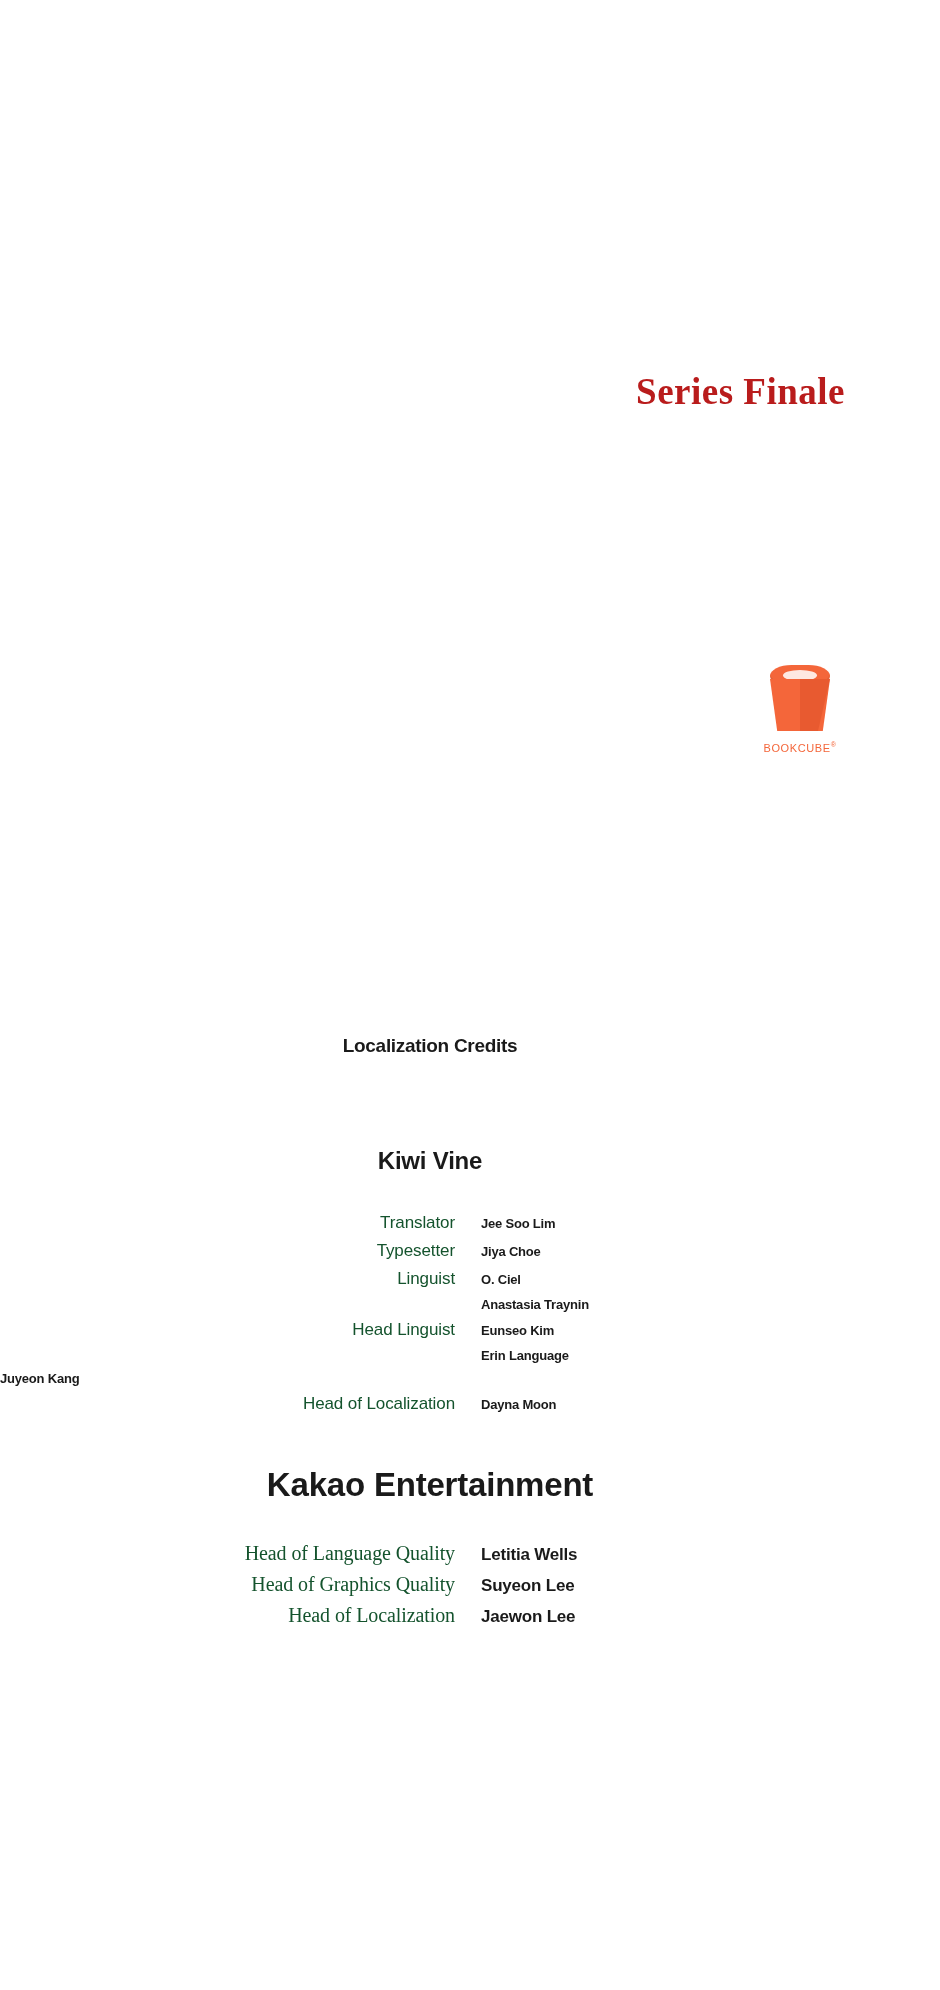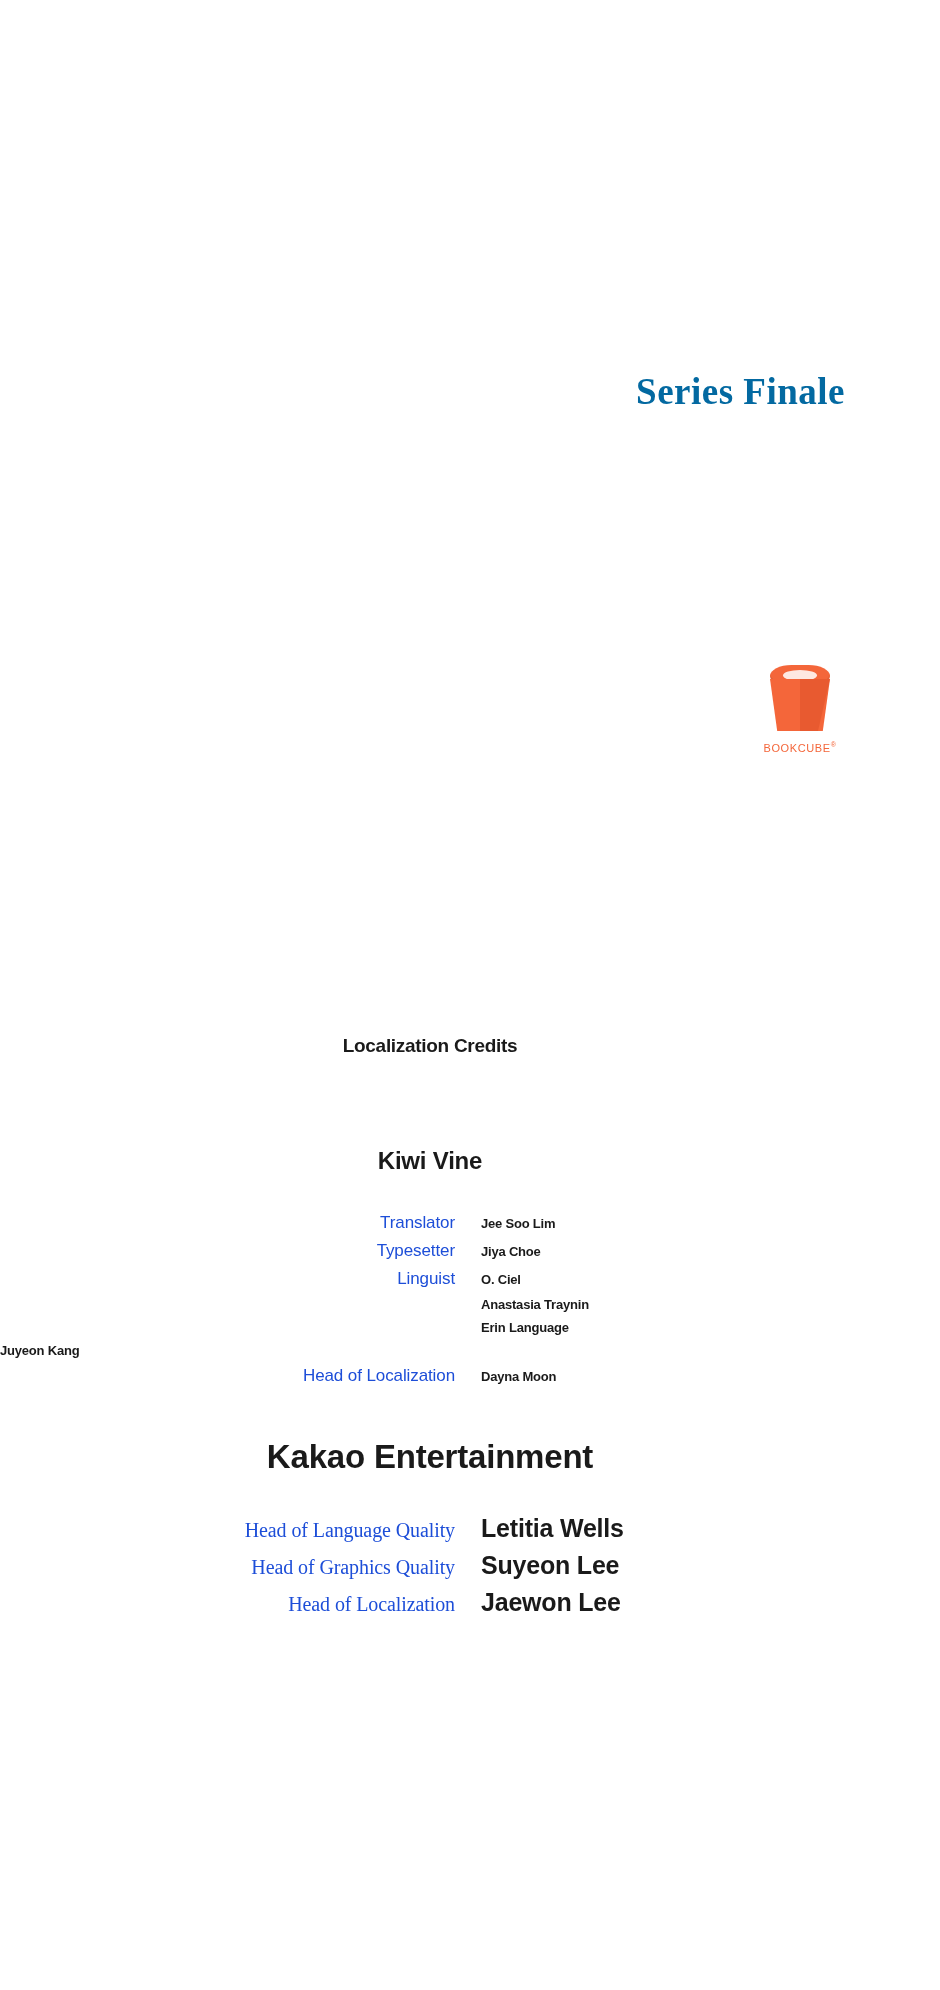--- a/index.html
+++ b/index.html
@@ -20,21 +20,21 @@
   .finale {
     position: absolute;
     top: 370px;
     left: 0;
     width: 845px;
     text-align: right;
     font-family: "Liberation Serif", serif;
     font-weight: bold;
     font-size: 37px;
     letter-spacing: 0.5px;
-    color: #0369a1;
+    color: #b91c1c;
   }
 
   
   .logo-wrap {
     position: absolute;
     top: 665px;
     left: 757px;
     width: 86px;
     text-align: center;
   }
@@ -129,32 +129,32 @@
     display: flex;
     align-items: baseline;
     margin-bottom: 8px;
   }
   .crole {
     width: 455px;
     text-align: right;
     padding-right: 26px;
     font-size: 17px;
     font-weight: normal;
-    color: #1d4ed8;
+    color: #14532d;
     letter-spacing: -0.1px;
     white-space: nowrap;
   }
   .cname {
     font-size: 13px;
     font-weight: bold;
     letter-spacing: -0.2px;
     white-space: nowrap;
   }
   .group-2 .crole { font-size: 20px; font-family: Liberation Serif, serif; }
-  .group-2 .cname { font-size: 25px; }
+  .group-2 .cname { font-size: 17px; }
   .group-2 .group-name { font-size: 33px; text-align: center; }
 </style>
 </head>
 <body>
 
 <div class="finale">Series Finale</div>
 
 <div class="logo-wrap">
   <div class="logo-cube">
     <div class="top"></div>
@@ -180,20 +180,24 @@
       </div>
       <div class="crow">
         <div class="crole">Linguist</div>
         <div class="cname">O. Ciel</div>
       </div>
       <div class="crow">
         <div class="crole"></div>
         <div class="cname">Anastasia Traynin</div>
       </div>
       <div class="crow">
+        <div class="crole">Head Linguist</div>
+        <div class="cname">Eunseo Kim</div>
+      </div>
+      <div class="crow">
         <div class="crole"></div>
         <div class="cname">Erin Language</div>
       </div>
       <div class="crow">
         <div class="cname">Juyeon Kang</div>
       </div>
       <div class="crow">
         <div class="crole">Head of Localization</div>
         <div class="cname">Dayna Moon</div>
       </div>

